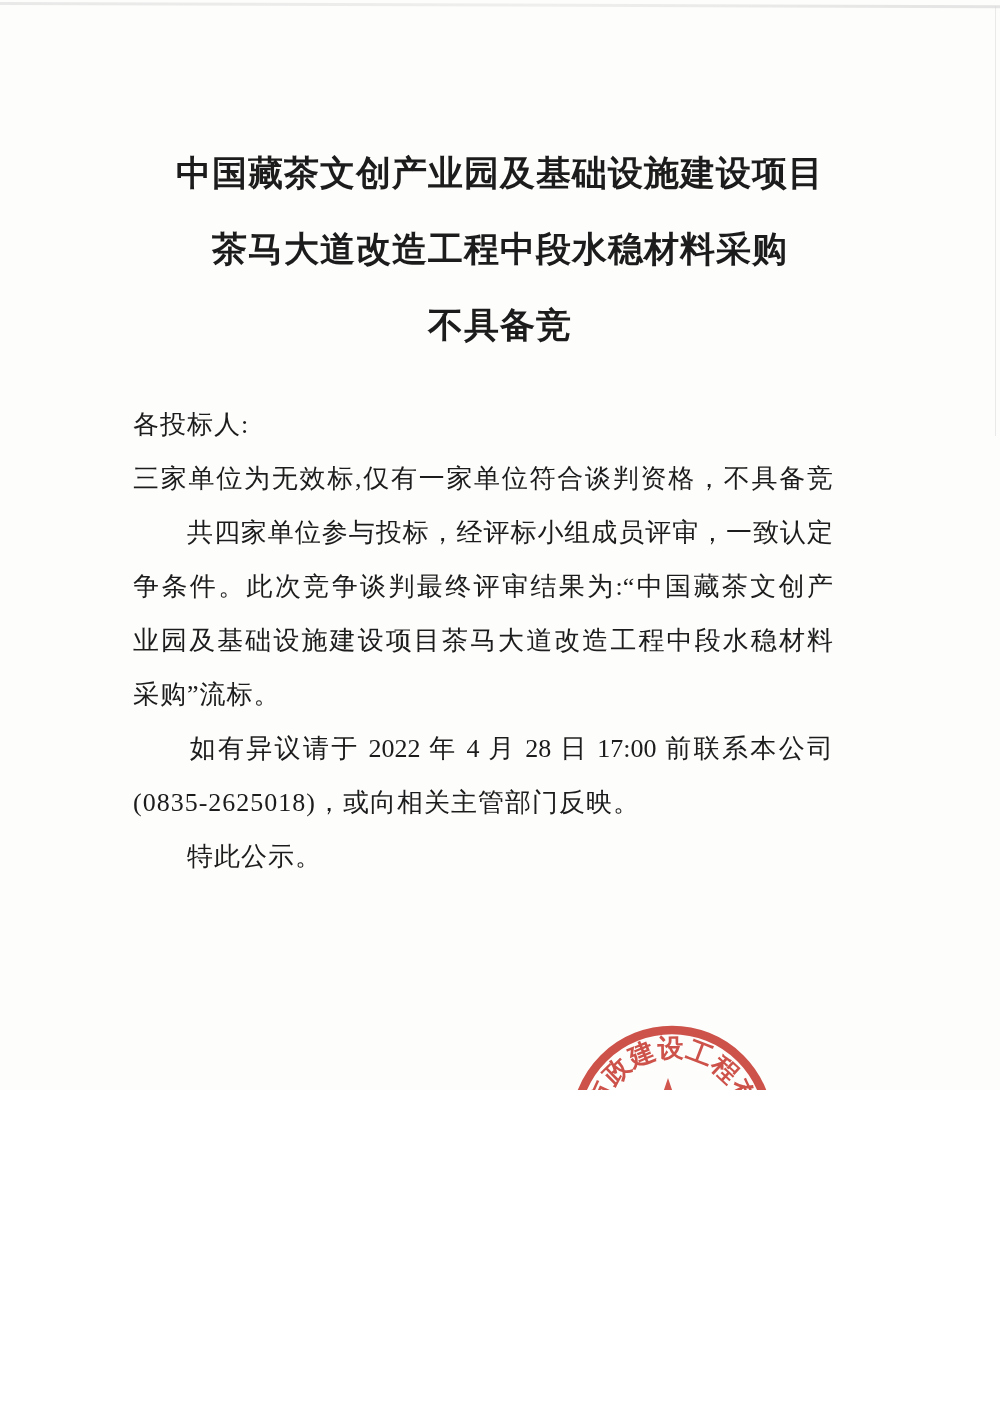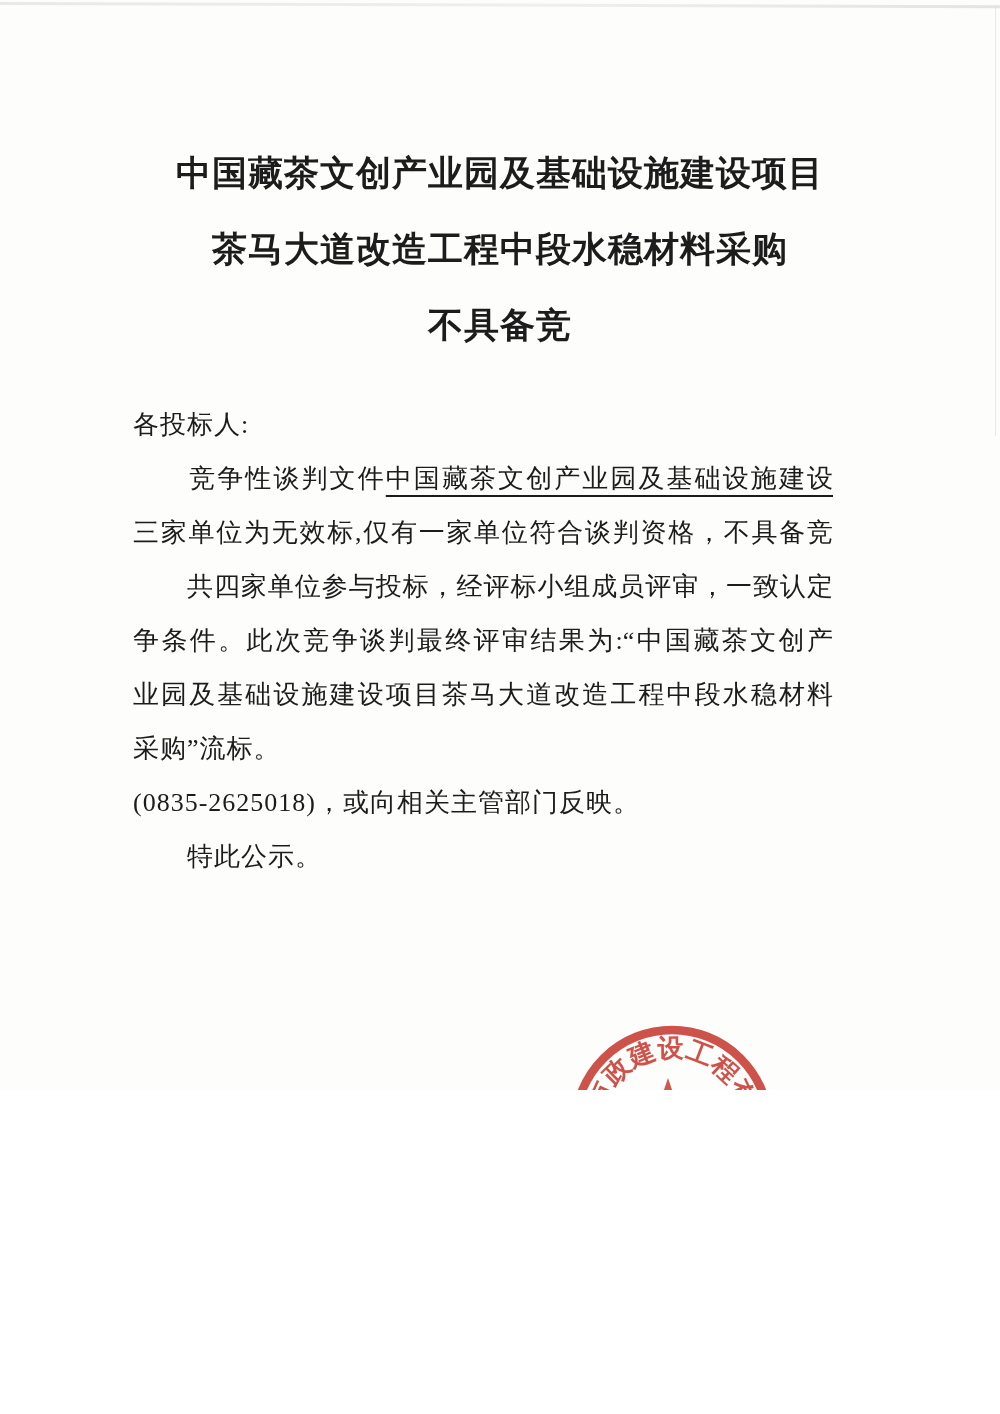--- a/index.html
+++ b/index.html
@@ -120,26 +120,26 @@
   <div class="scan-edge-right"></div>
 
   <header class="title">
     <div class="title-line">中国藏茶文创产业园及基础设施建设项目</div>
     <div class="title-line">茶马大道改造工程中段水稳材料采购</div>
     <div class="title-line">不具备竞</div>
   </header>
 
   <main class="body">
       <div class="bline last"><span>各投标人:</span></div>
-      <div class="bline"><span>　　竞争性谈判文件</span><span class="u">中国藏茶文创产业园及基础设施建设</span></div>
       <div class="bline"><span>三家单位为无效标,仅有一家单位符合谈判资格，不具备竞</span></div>
       <div class="bline"><span>　　共四家单位参与投标，经评标小组成员评审，一致认定</span></div>
       <div class="bline"><span>争条件。此次竞争谈判最终评审结果为:“中国藏茶文创产</span></div>
       <div class="bline"><span>业园及基础设施建设项目茶马大道改造工程中段水稳材料</span></div>
       <div class="bline last"><span>采购”流标。</span></div>
+      <div class="bline"><span>　　如有异议请于 2022 年 4 月 28 日 17:00 前联系本公司</span></div>
       <div class="bline last"><span>(0835-2625018)，或向相关主管部门反映。</span></div>
       <div class="bline last"><span>　　特此公示。</span></div>
     </main>
 
   <div class="signature">
     <div class="company">雅安市市政建设工程有限公司</div>
     <div class="date">2022 年 4 月 25 日</div>
   </div>
 
   <svg class="seal" viewBox="0 0 220 220" xmlns="http://www.w3.org/2000/svg">

